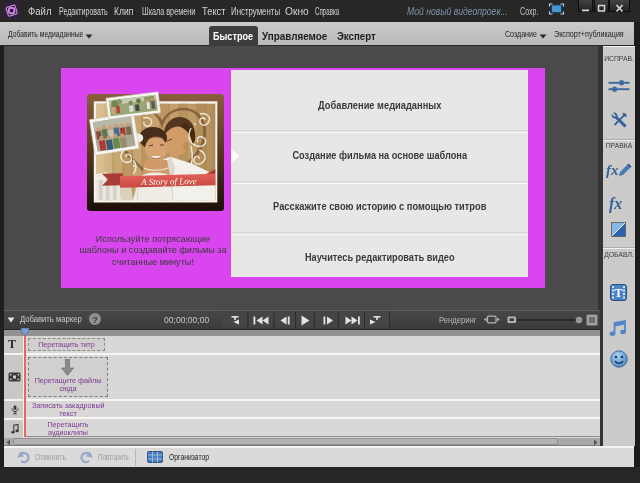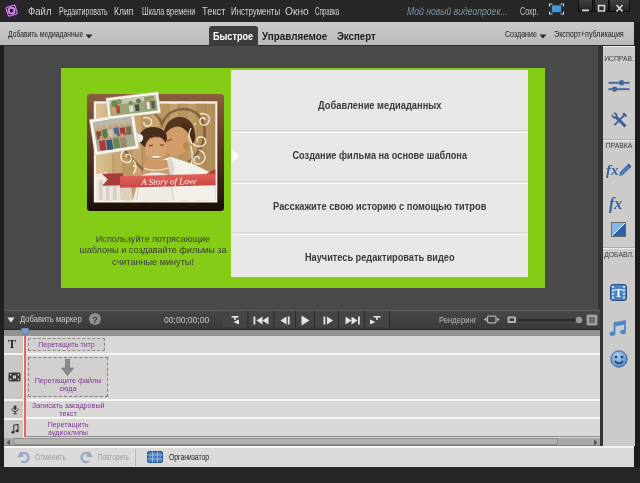--- a/index.html
+++ b/index.html
@@ -13,21 +13,21 @@
   .winbtn{top:0;width:15px;height:12px;background:linear-gradient(#424242,#232323);border:1px solid #0e0e0e;border-top:none;box-sizing:border-box;}
   
   #tabbar{left:0;top:22px;width:640px;height:24px;background:linear-gradient(#cacaca,#b9b9b9);border-bottom:1px solid #2a2a2a;box-sizing:border-box;}
   .tbtext{font-size:10px;color:#222;}
   #tab-active{left:209px;top:4px;width:49px;height:20px;background:#3d3d3c;border-radius:3px 3px 0 0;color:#fff;font-weight:bold;font-size:10.5px;text-align:center;line-height:21px;}
   .tab{top:4px;height:20px;color:#1d1d1d;font-weight:bold;font-size:10.5px;line-height:21px;}
   
   #main{left:4px;top:46px;width:636px;height:267px;background:#4a4a4a;}
   #leftedge{left:0;top:22px;width:4px;height:446px;background:#1f1f1f;}
   
-  #panel{left:56.5px;top:22px;width:484.5px;height:219.5px;background:#84cc16;}
+  #panel{left:56.5px;top:22px;width:484.5px;height:219.5px;background:#d946ef;}
   #glist{left:170px;top:2px;width:297.5px;height:207px;background:#e8e7e5;}
   .lrow{left:0;width:297.5px;text-align:center;font-weight:bold;font-size:10px;color:#3a3a3a;}
   .lsep{left:0;width:297.5px;height:3.2px;border-top:1.6px solid #d9d8d6;border-bottom:1.6px solid #fafaf9;box-sizing:border-box;background:#e2e1df;}
   #pointer{left:170px;top:80px;width:0;height:0;border-top:8px solid transparent;border-bottom:8px solid transparent;border-left:8px solid #fdfdfc;}
   #caption{transform:scaleX(0.93);left:7px;top:164.5px;width:170px;white-space:nowrap;text-align:center;font-size:9.8px;line-height:11.9px;color:#3b3b3b;}
   
   #rtool{left:598px;top:46px;width:42px;height:361px;}
   #rcol{left:5px;top:0;width:32px;height:400px;background:#cccbc9;border-top:1px solid #f2f2f2;box-sizing:border-box;}
   .rlabel{left:5px;width:32px;text-align:center;font-size:6.8px;color:#3b3b3b;}
   .rdiv{left:5px;width:32px;height:2px;border-top:1px solid #aeadab;border-bottom:1px solid #f0efee;box-sizing:border-box;}

